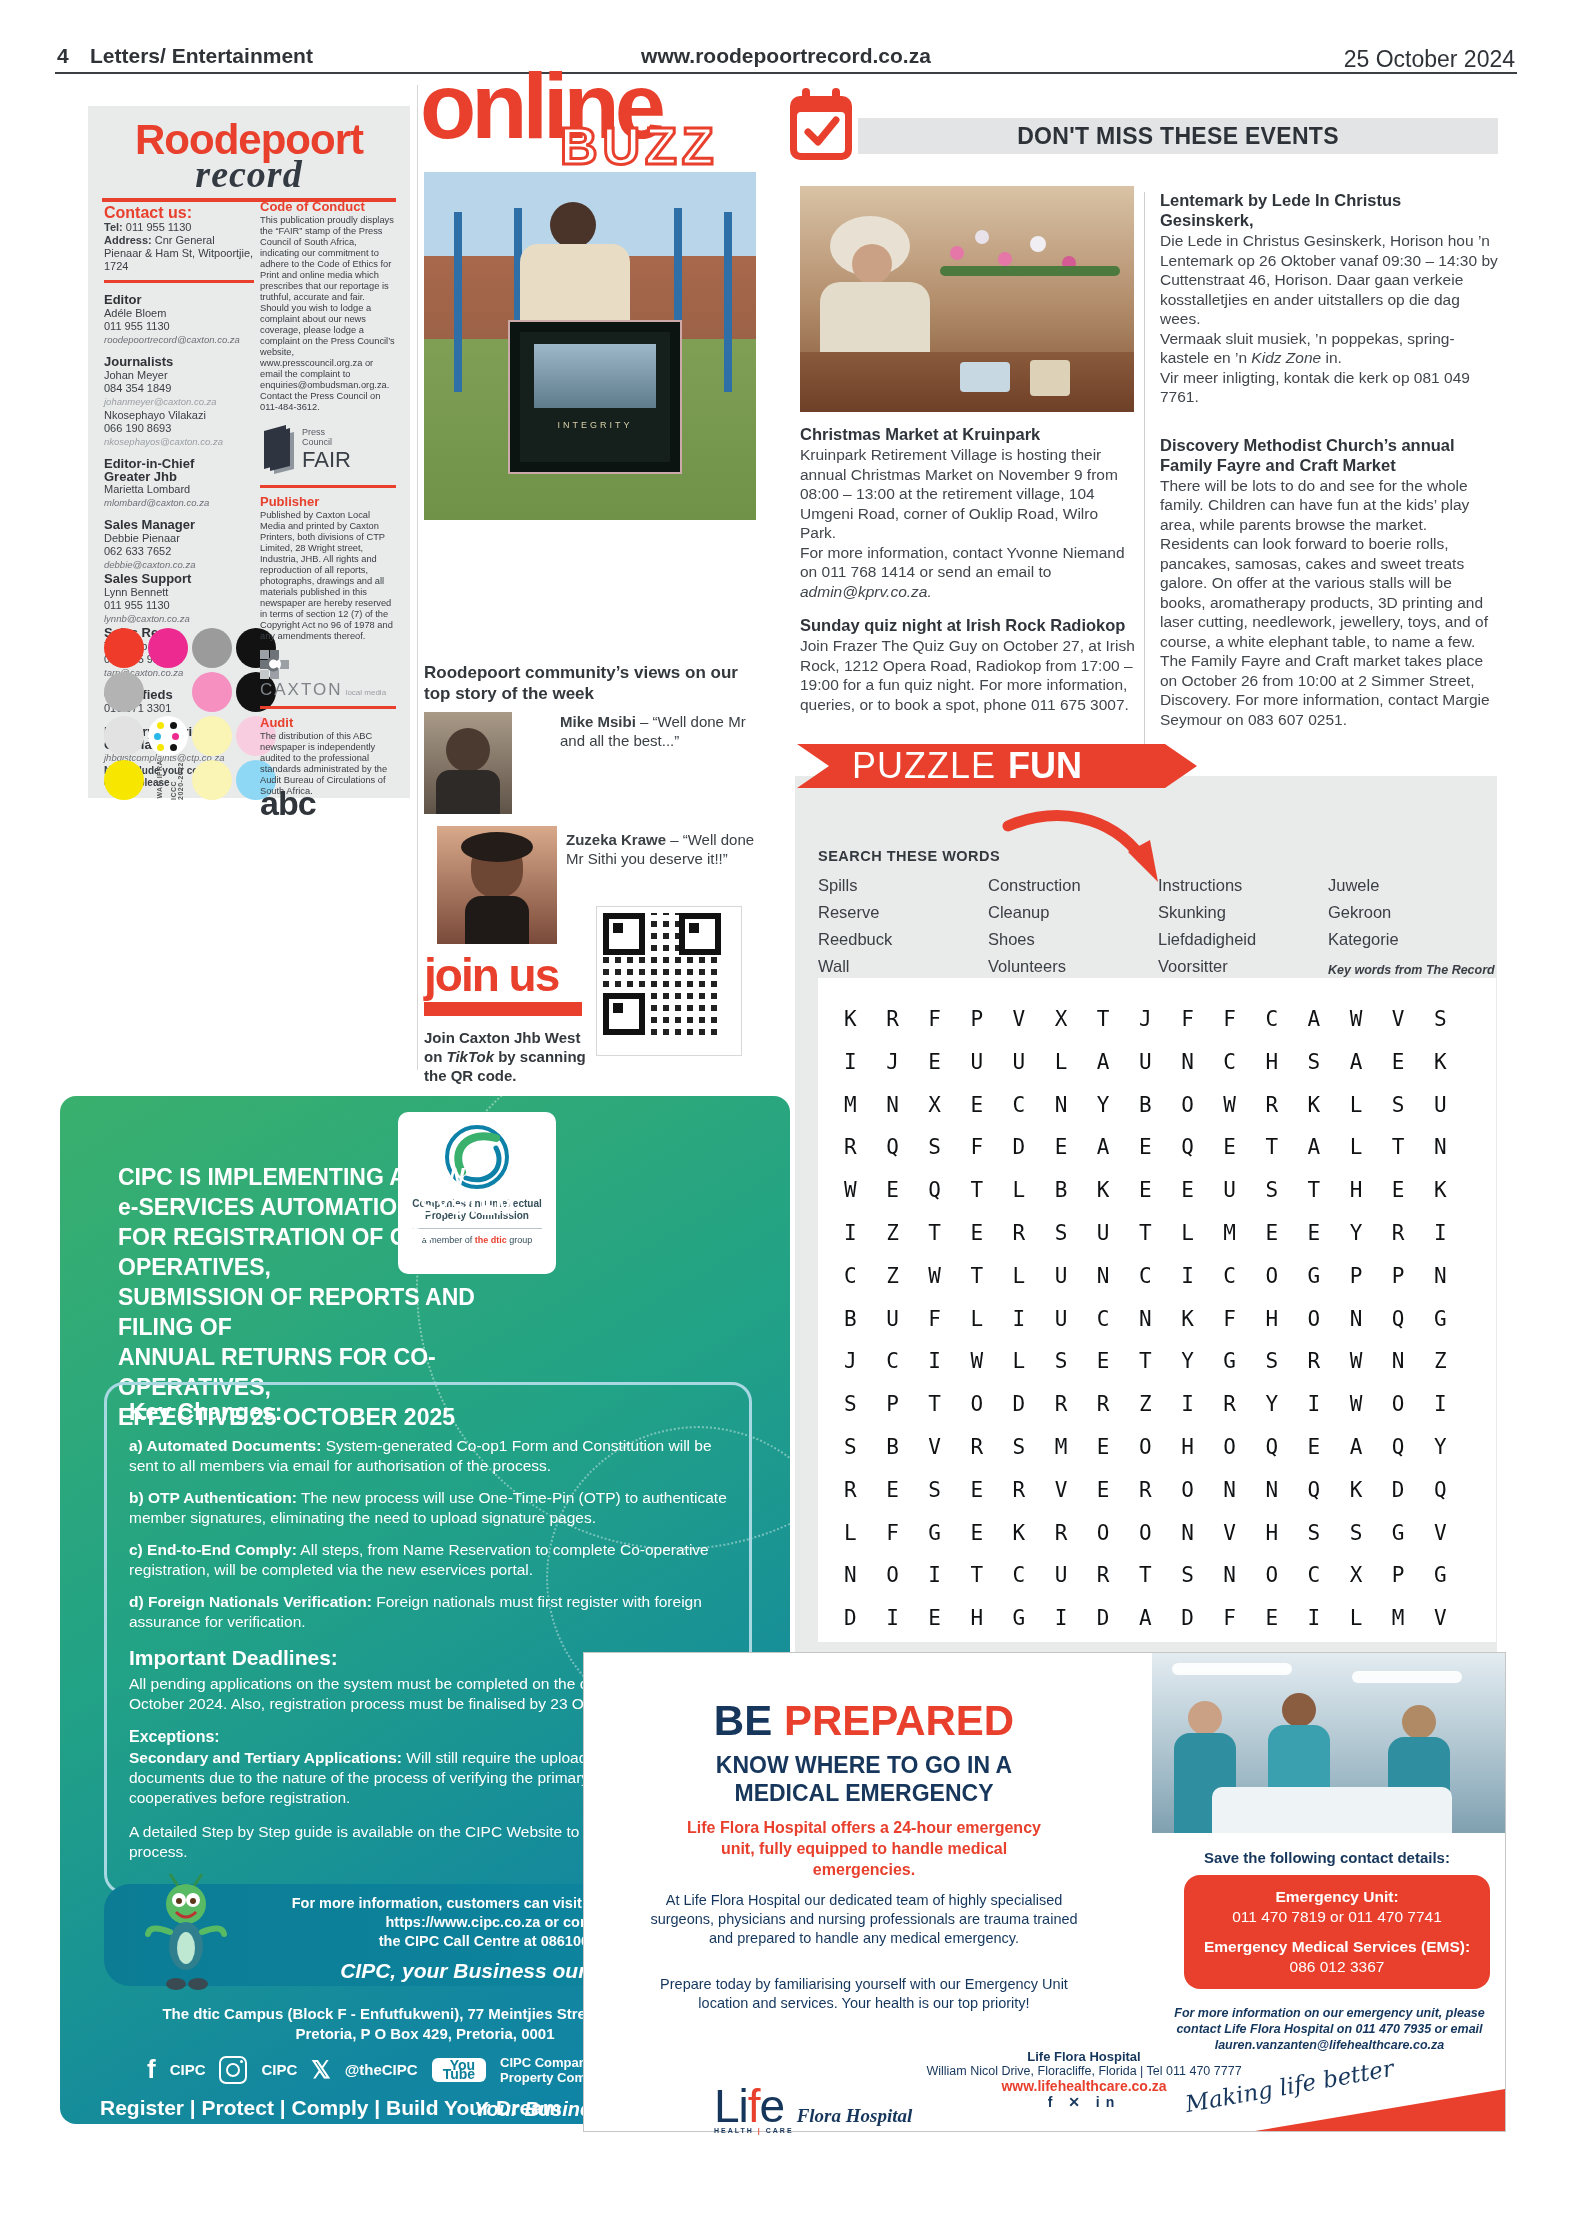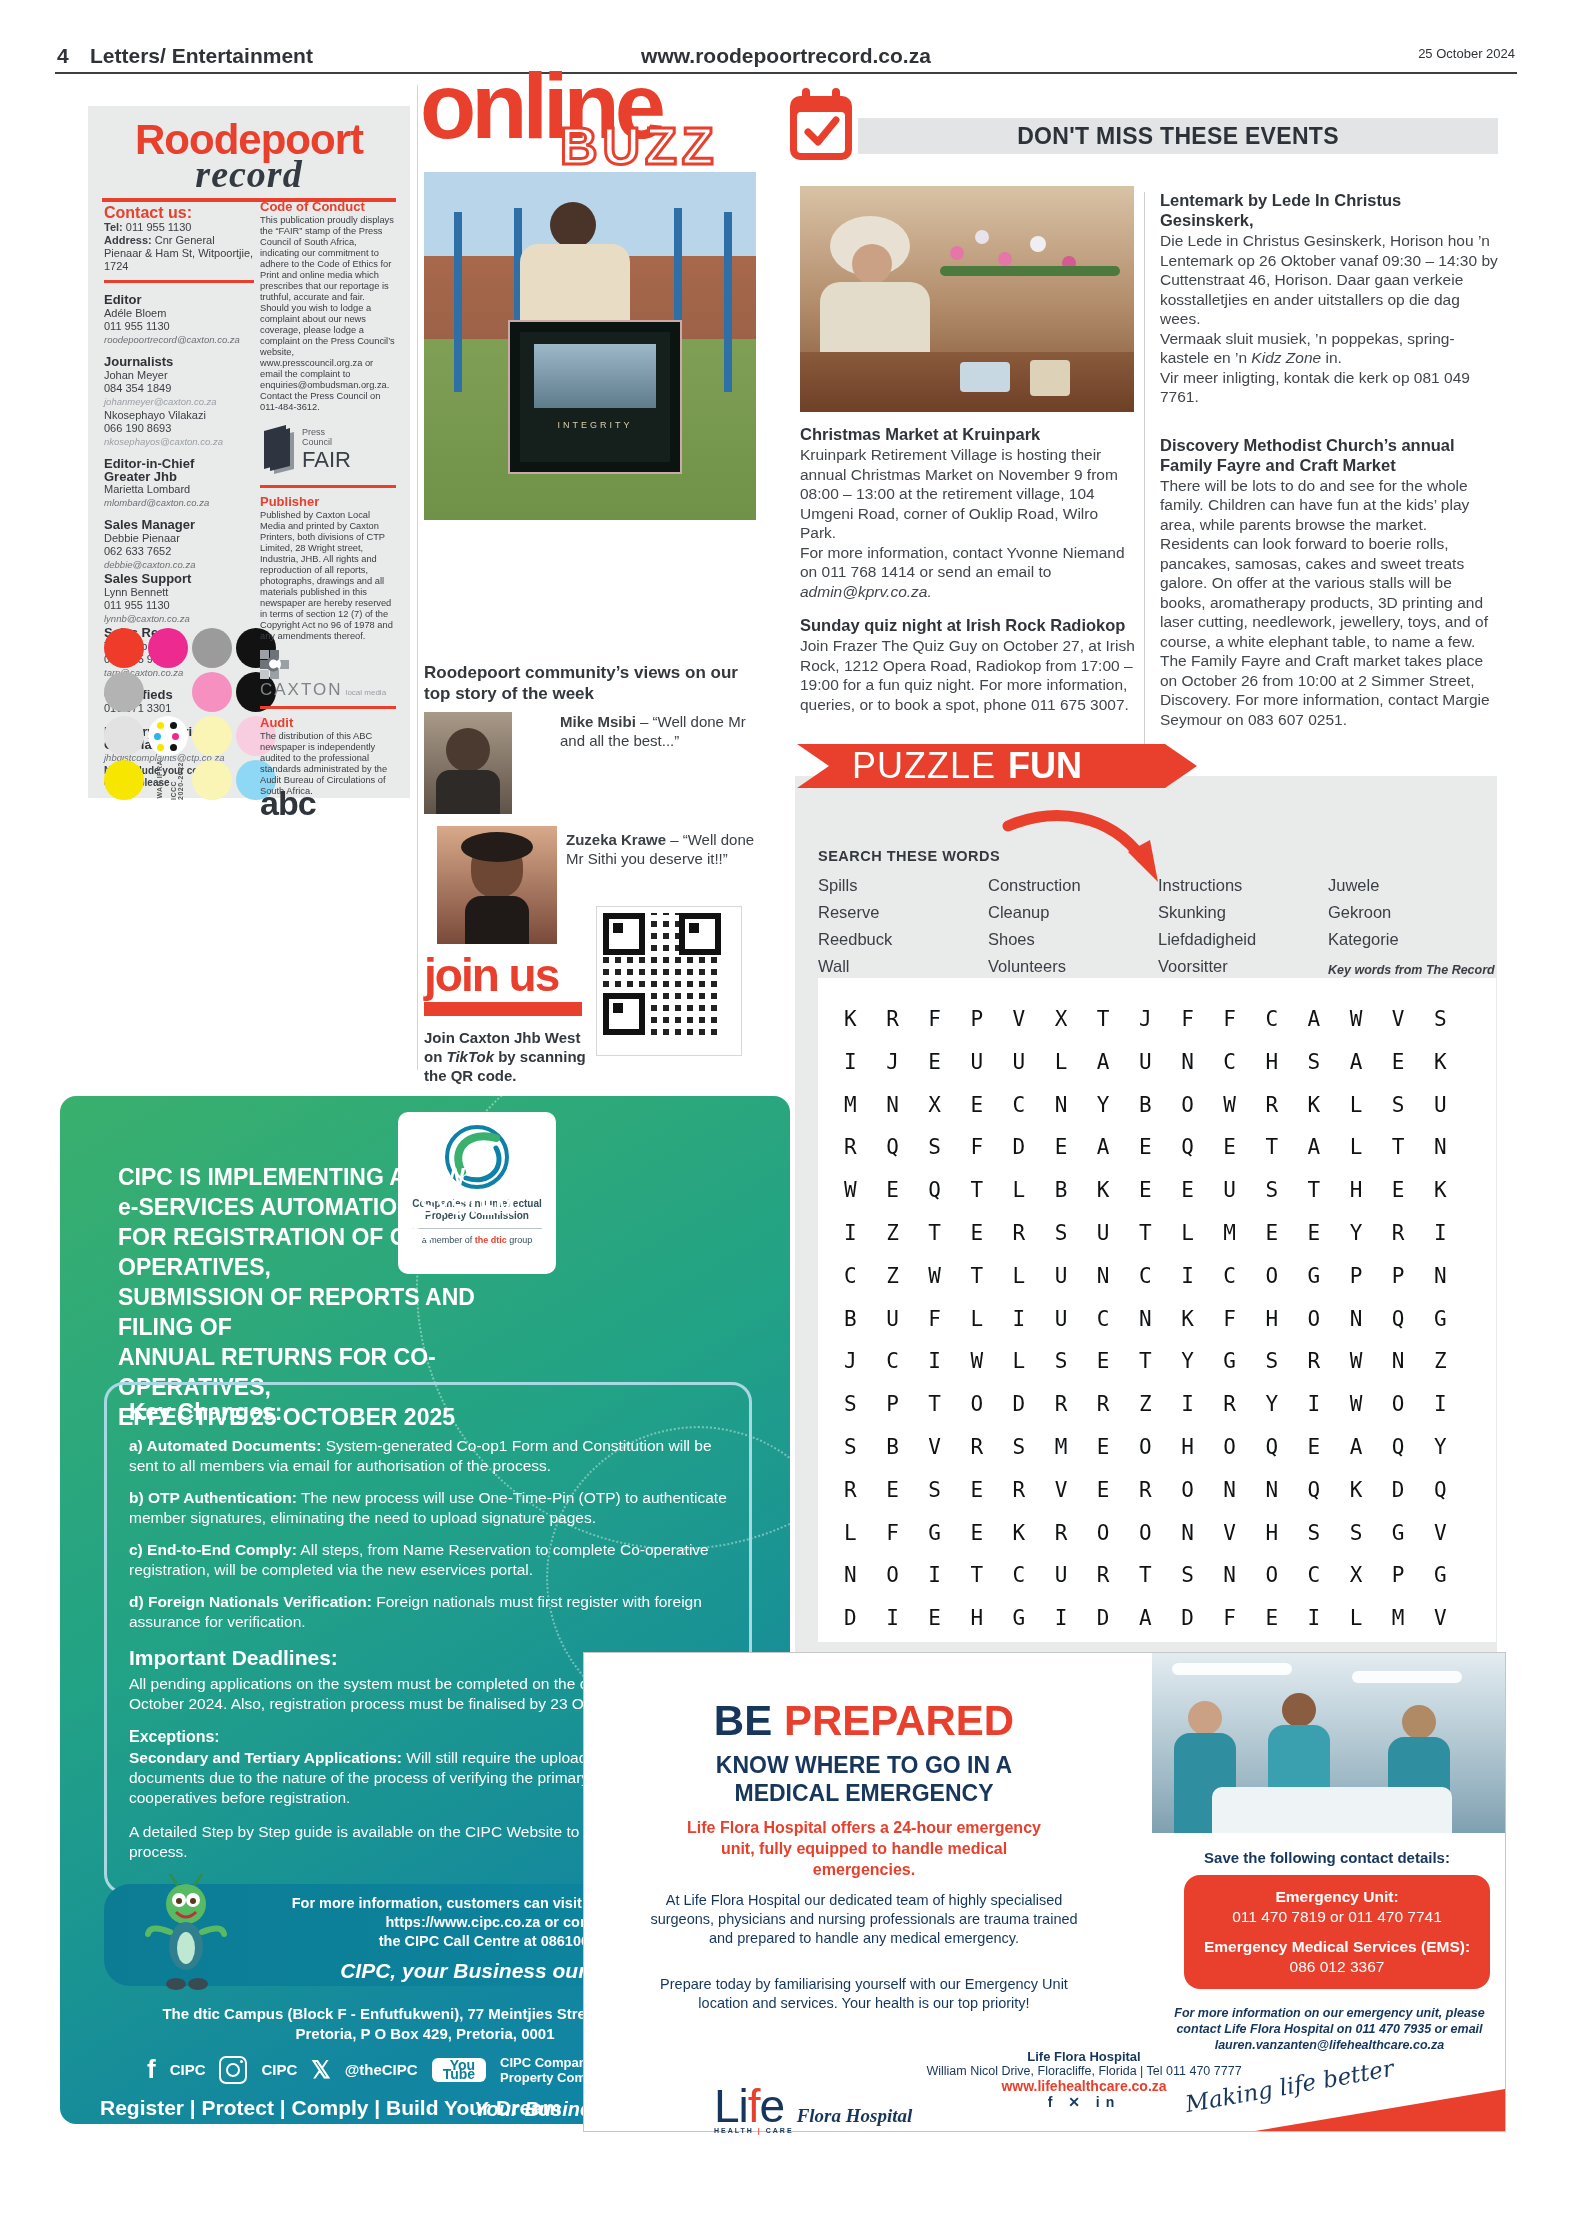--- a/index.html
+++ b/index.html
@@ -105,21 +105,21 @@
   .abcword{font-size:34px;font-weight:800;color:#30353c;letter-spacing:-1px;}
 </style>
 </head>
 <body>
 
 <div id="page">
 
   <div class="abs hdr" style="left:57px;top:44px;">4</div>
   <div class="abs hdr" style="left:90px;top:44px;">Letters/ Entertainment</div>
   <div class="abs hdr" style="left:0;right:0;top:44px;text-align:center;font-weight:600;">www.roodepoortrecord.co.za</div>
-  <div class="abs" style="right:57px;top:46px;font-size:13px;color:#2f3338;">25 October 2024</div>
+  <div class="abs" style="right:57px;top:46px;font-size:23px;color:#2f3338;">25 October 2024</div>
   <div class="abs rule" style="left:55px;right:55px;top:72px;"></div>
 
   <div id="mast-panel" class="abs">
     <div class="mast1">Roodepoort</div>
     <div class="mast2">record</div>
     <div class="mast-rule"></div>
 
     <div class="mcol" style="left:16px;width:150px;">
       <h3 class="rh">Contact us:</h3>
       <div><b>Tel:</b> <span>011 955 1130</span></div>

